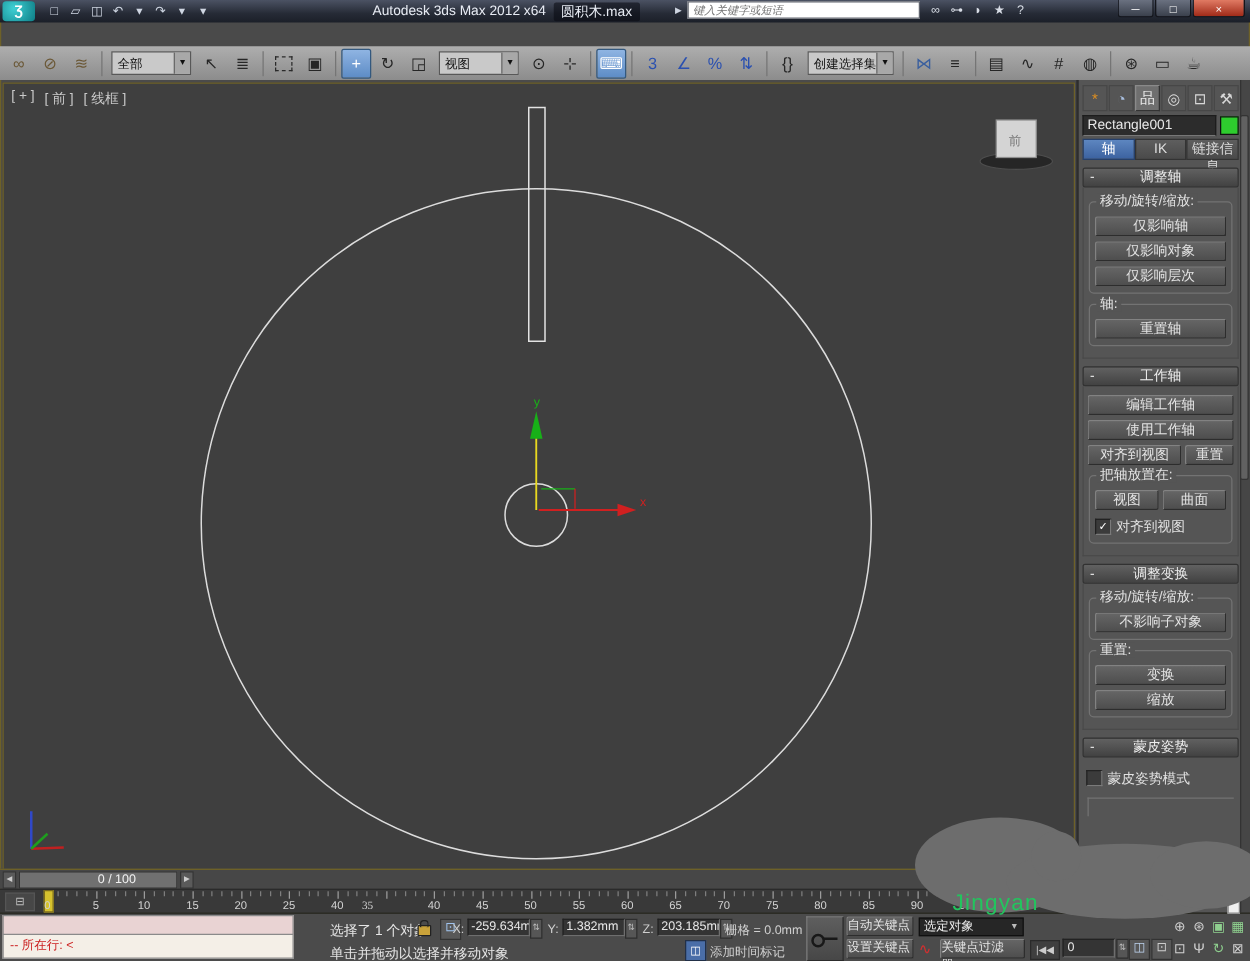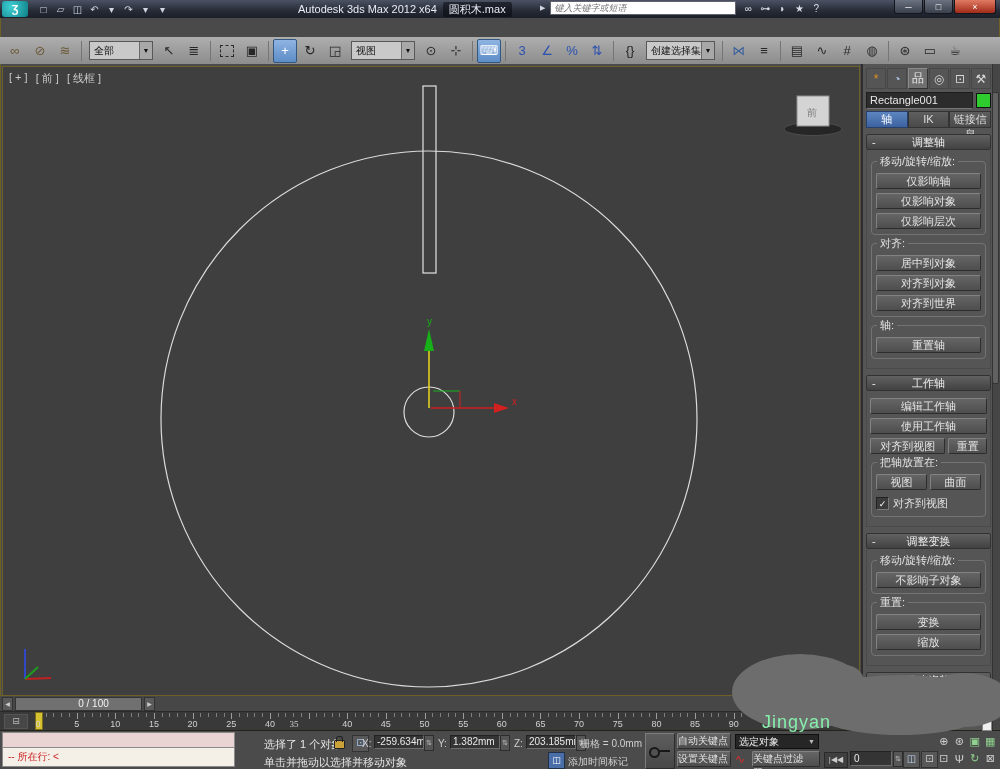--- a/index.html
+++ b/index.html
@@ -118,21 +118,21 @@
   .ffield{position:absolute;left:850px;top:20px;width:42px;height:15px;background:#343434;border:1px solid #222;border-bottom-color:#6e6e6e;border-right-color:#6e6e6e;color:#e8e8e8;font-size:10px;line-height:13px;padding:0 3px;box-sizing:border-box;}
   .tcico{position:absolute;left:903px;top:20px;width:15px;height:15px;color:#bcd2ee;background:#585858;border:1px solid #333;font-size:10px;line-height:14px;text-align:center;}
   .rgico{position:absolute;left:921px;top:20px;width:15px;height:15px;color:#ccc;background:#585858;border:1px solid #333;font-size:10px;line-height:14px;text-align:center;}
   .attico{position:absolute;left:548px;top:21px;width:15px;height:15px;background:#4a6ea8;border:1px solid #223048;color:#fff;font-size:9px;text-align:center;line-height:14px;}
   .atttext{position:absolute;left:568px;top:24px;font-size:10px;color:#d0d0d0;}
   .nav{position:absolute;left:936px;top:2px;width:62px;height:35px;display:grid;grid-template-columns:repeat(4,1fr);grid-auto-rows:17px;}
   .nbtn{display:flex;align-items:center;justify-content:center;font-size:11px;color:#d0d0d0;}
 
   
   .blob{position:absolute;background:#6d6d6d;border-radius:50%;z-index:40;}
-  #wmtext{position:absolute;left:762px;top:712px;z-index:41;font-size:18px;color:#86efac;letter-spacing:1px;}
+  #wmtext{position:absolute;left:762px;top:712px;z-index:41;font-size:18px;color:#22c55e;letter-spacing:1px;}
   
   .whitebar{position:absolute;left:982px;top:700px;width:8px;height:29px;background:#f0f0f0;border:1px solid #888;z-index:30;}
 </style>
 </head>
 <body>
 
 <div id="app">
 
   <div id="titlebar">
     <div id="logo">
@@ -284,26 +284,20 @@
       <div class="rhead">
         <span class="rminus">-</span>
         <span>调整轴</span>
       </div>
       <div class="rbody">
         <div class="pgroup">
           <span class="glabel">移动/旋转/缩放:</span>
           <div class="pbtn">仅影响轴</div>
           <div class="pbtn">仅影响对象</div>
           <div class="pbtn">仅影响层次</div>
-        </div>
-        <div class="pgroup">
-          <span class="glabel">对齐:</span>
-          <div class="pbtn">居中到对象</div>
-          <div class="pbtn">对齐到对象</div>
-          <div class="pbtn">对齐到世界</div>
         </div>
         <div class="pgroup">
           <span class="glabel">轴:</span>
           <div class="pbtn">重置轴</div>
         </div>
       </div>
     </div>
 
     <div class="rollout">
       <div class="rhead">

